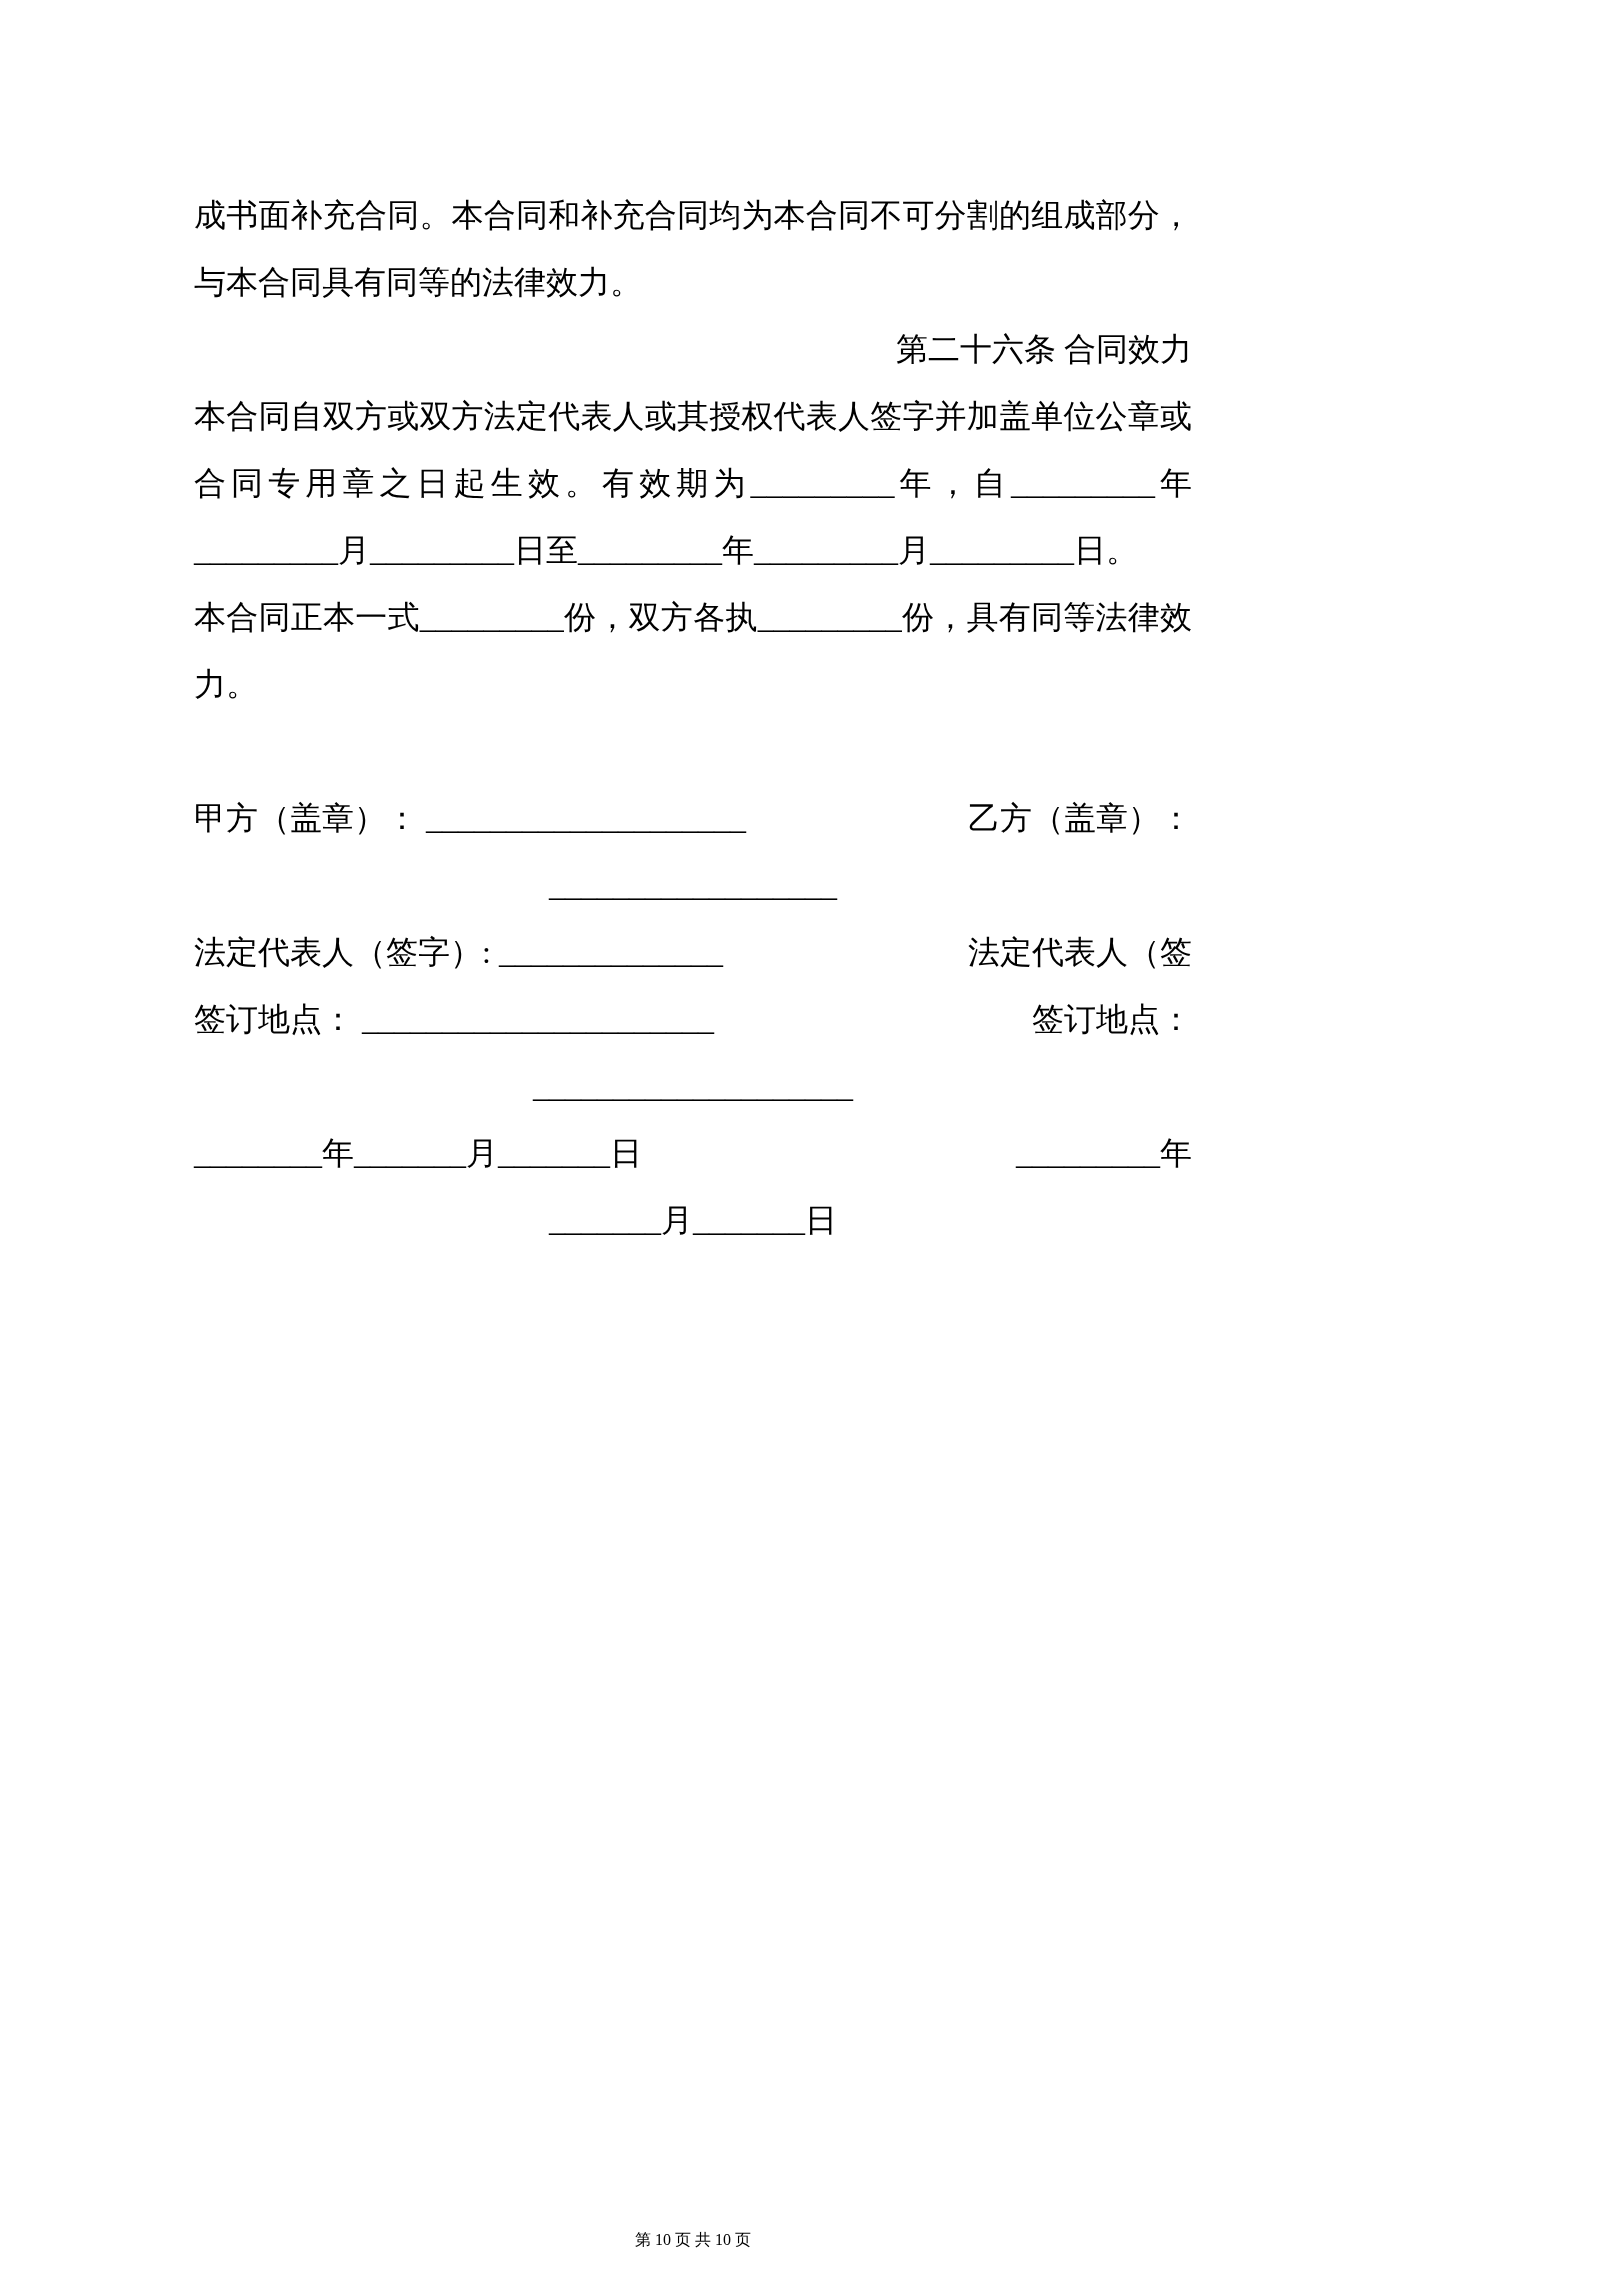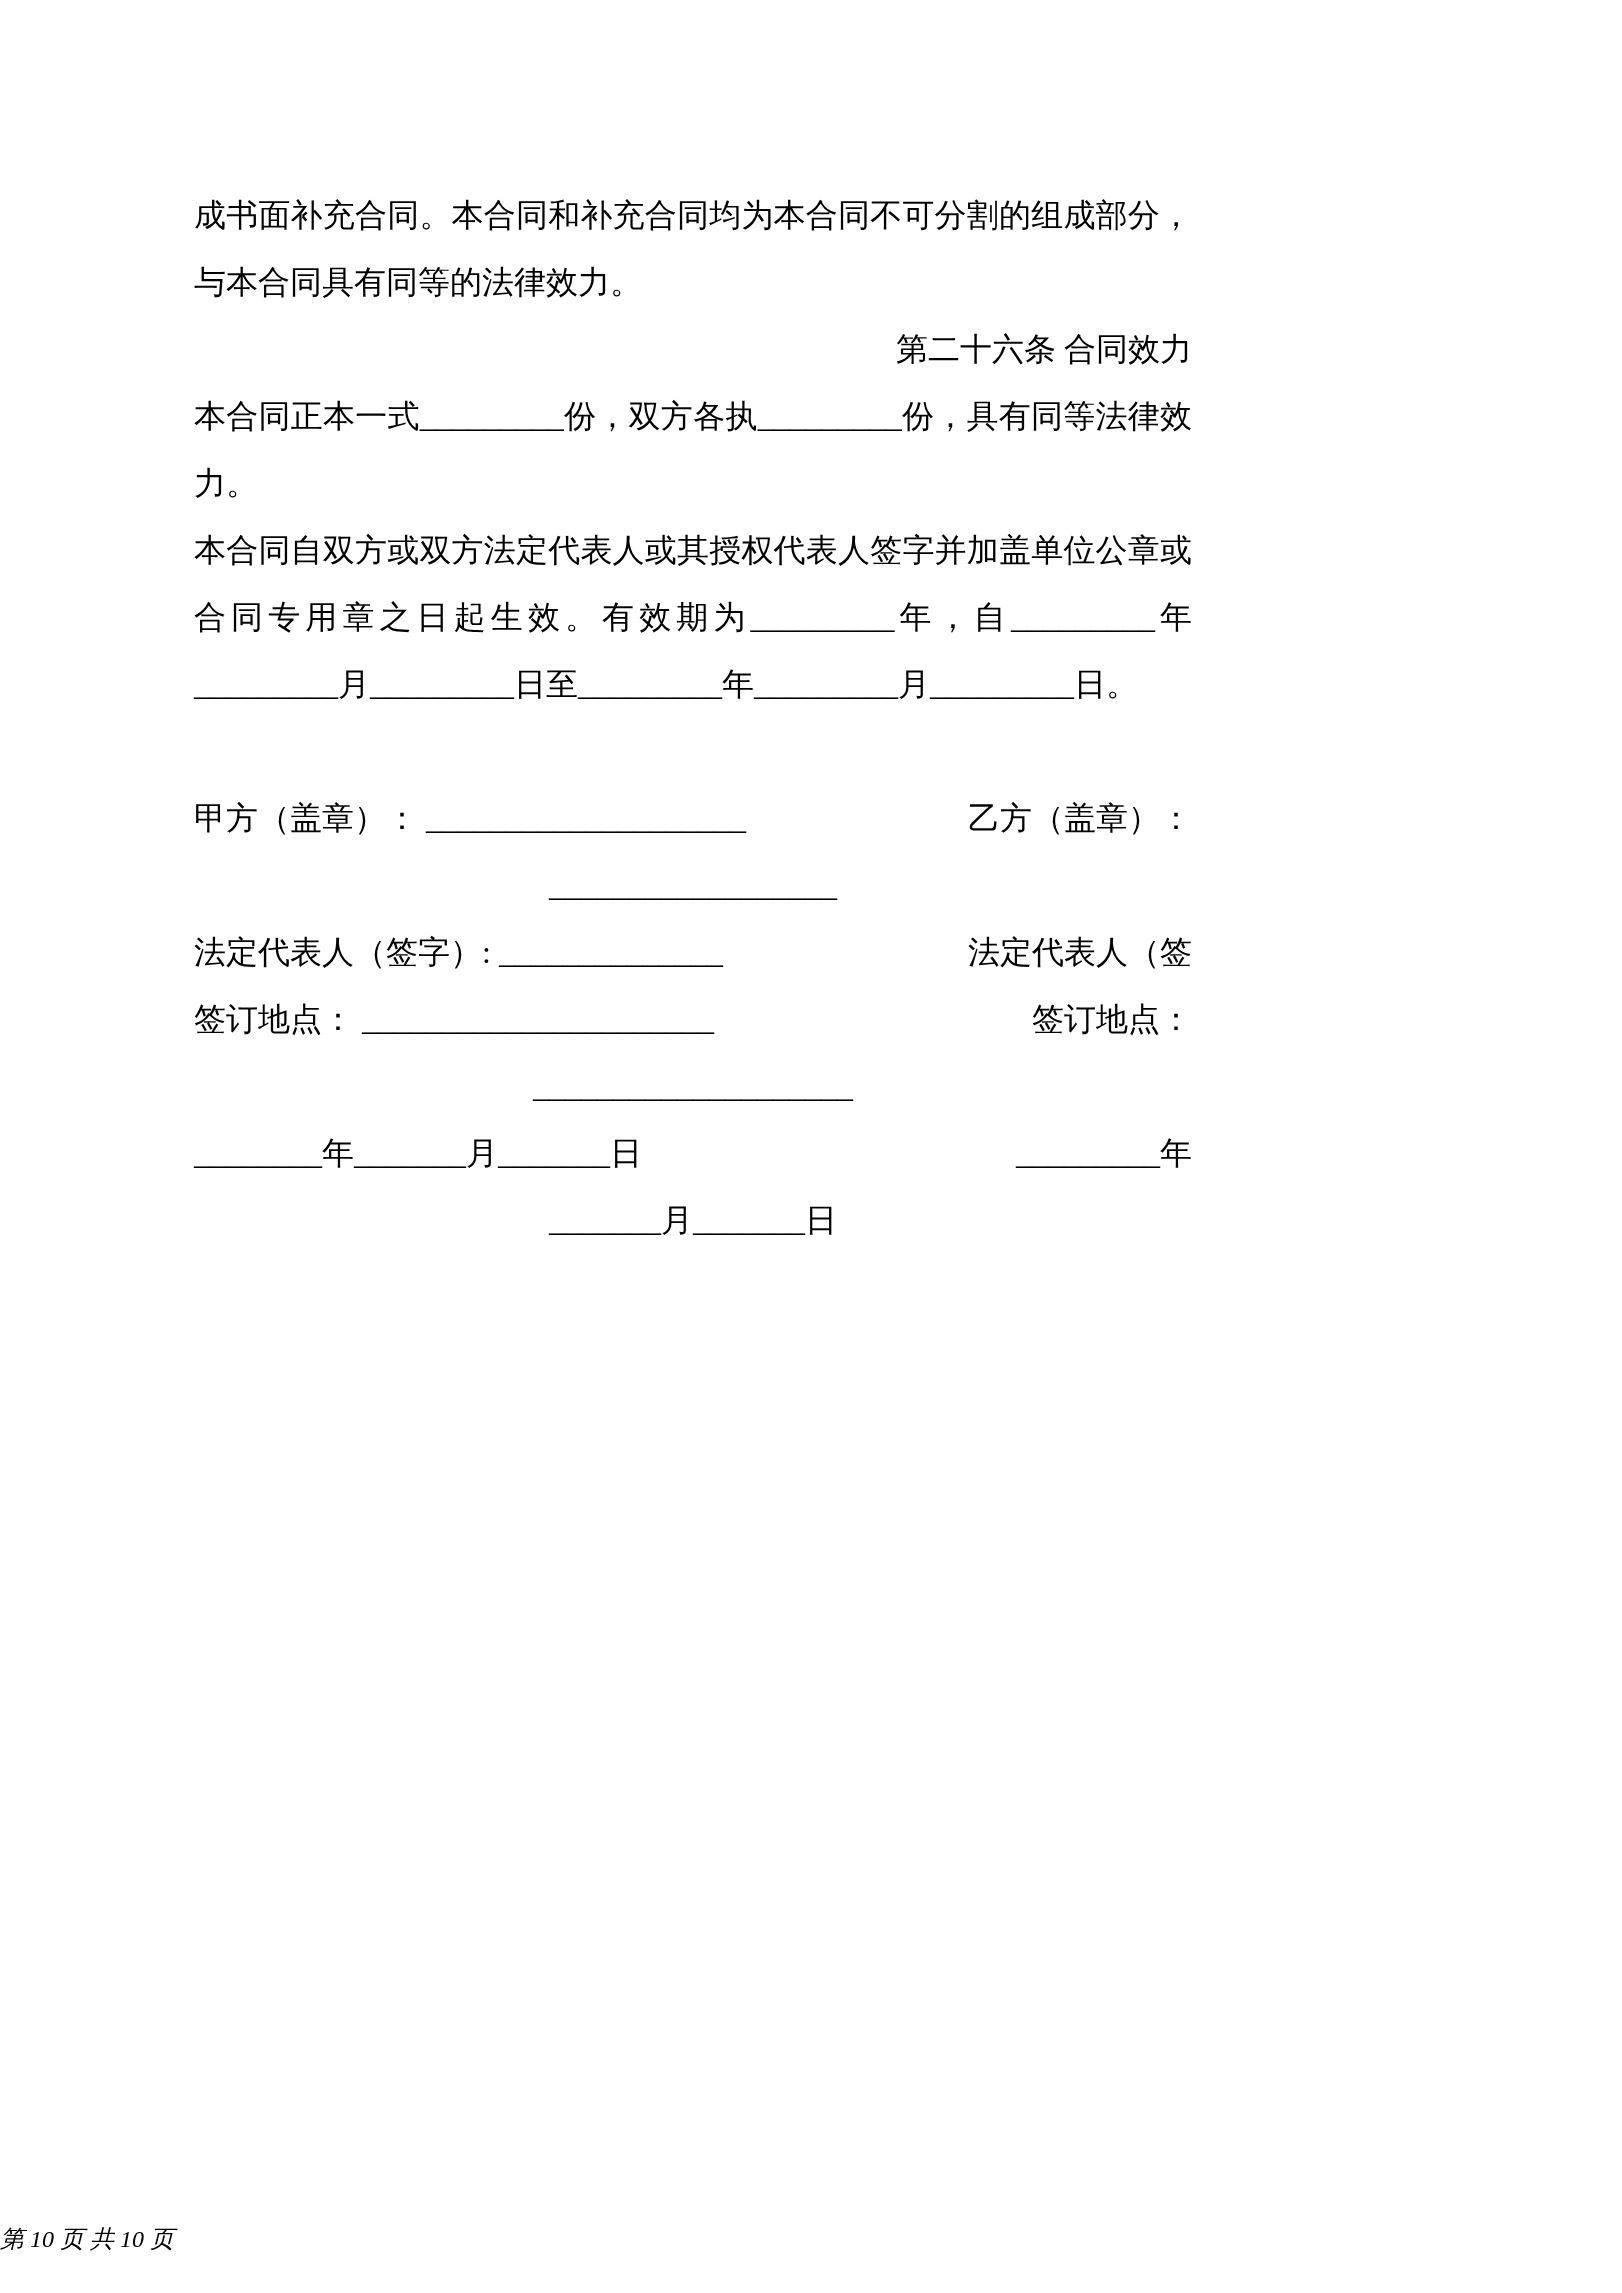--- a/index.html
+++ b/index.html
@@ -36,37 +36,37 @@
     align-items: baseline;
   }
   .sig-left { text-align: left; white-space: pre; }
   .sig-right { text-align: center; white-space: pre; }
   .sig-wrap { text-align: center; white-space: pre; }
   .footer {
     position: absolute;
     left: 0;
     right: 0;
     bottom: 41px;
-    font-size: 24px;
+    text-align: center;
+    font-size: 16px;
     line-height: 27px;
-    font-style: italic;
   }
 </style>
 </head>
 <body>
 
 <div class="page">
 
   <p class="para">成书面补充合同。本合同和补充合同均为本合同不可分割的组成部分，与本合同具有同等的法律效力。</p>
 
   <p class="heading">第二十六条 合同效力</p>
 
+  <p class="para">本合同自双方或双方法定代表人或其授权代表人签字并加盖单位公章或合同专用章之日起生效。有效期为_________年，自_________年_________月_________日至_________年_________月_________日。</p>
+
   <p class="para">本合同正本一式_________份，双方各执_________份，具有同等法律效力。</p>
-
-  <p class="para">本合同自双方或双方法定代表人或其授权代表人签字并加盖单位公章或合同专用章之日起生效。有效期为_________年，自_________年_________月_________日至_________年_________月_________日。</p>
 
   <div class="sig-block">
 
     <div class="sig-row">
       <span class="sig-left">甲方（盖章）： ____________________</span>
       <span class="sig-right">乙方（盖章）：</span>
     </div>
     <div class="sig-wrap">__________________</div>
 
     <div class="sig-row">

